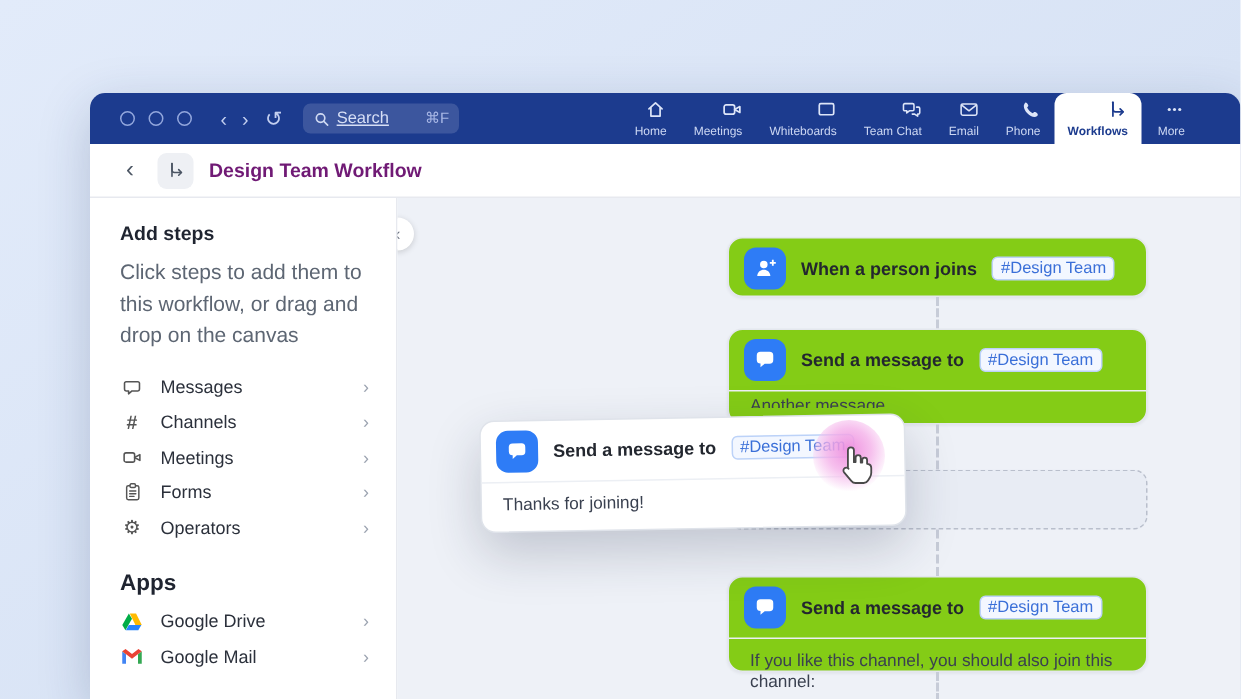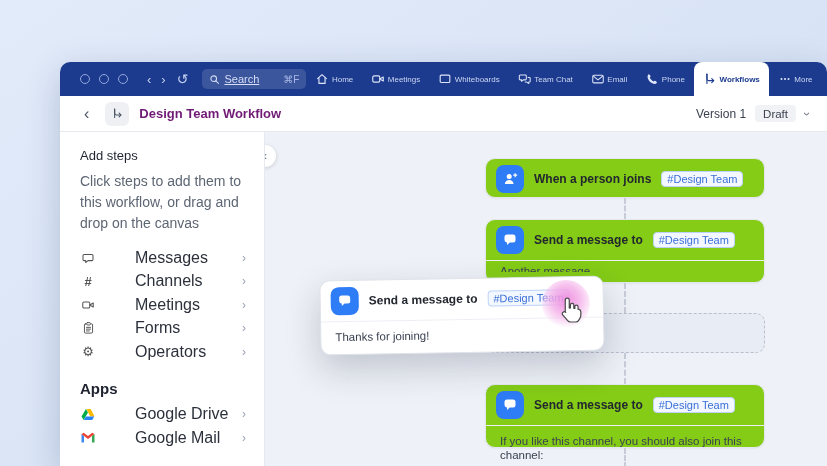--- a/index.html
+++ b/index.html
@@ -20,46 +20,46 @@
   .nav-left{display:flex;align-items:center;padding-left:20px;}
   .traffic{display:flex;gap:9px;margin-right:14px;}
   .dot{width:10px;height:10px;border:1.4px solid #8fa;border-color:#93a7dd;border-radius:50%;box-sizing:border-box;}
   .navchev{color:#c3cff0;font-size:13px;line-height:1;padding:0 5px;cursor:default;}
   .history{color:#c3cff0;font-size:14px;line-height:1;padding:0 6px;}
   .search{width:90px;height:20px;background:rgba(255,255,255,.14);border-radius:5px;
     display:flex;align-items:center;gap:4px;padding:0 7px;margin-left:8px;}
   .search-text{color:#d7dff6;font-size:11px;flex:1;text-decoration:underline;}
   .search-kbd{color:#a9b8e6;font-size:10px;}
   .nav-tabs{display:flex;height:34px;margin-left:auto;margin-right:28px;}
-  .tab{height:34px;display:flex;flex-direction:row;align-items:center;justify-content:center;
+  .tab{height:34px;display:flex;flex-direction:column;align-items:flex-end;justify-content:center;
     gap:2.5px;padding:0 9px;min-width:38px;box-sizing:border-box;}
   .tab .lbl{font-size:8px;color:#ccd7f3;white-space:nowrap;}
   .tab svg{display:block;}
   .tab.active{background:#ffffff;border-radius:8px 8px 0 0;}
   .tab.active .lbl{color:#1c3b8e;font-weight:bold;}
   
   .wfheader{flex:0 0 35px;background:#fff;border-bottom:1px solid #e7e9ef;
     display:flex;align-items:center;padding:0 18px;}
   .backchev{color:#4b5563;font-size:16px;line-height:1;padding:0 6px;}
   .wficon{width:24px;height:24px;background:#eef0f4;border-radius:6px;margin-left:10px;
     display:flex;align-items:center;justify-content:center;}
   .wftitle{font-size:13px;font-weight:bold;color:#701a75;margin-left:10px;}
   .hdr-right{margin-left:auto;display:flex;align-items:center;gap:9px;}
   .version{font-size:12px;color:#3c4250;}
   .draft{background:#f1f2f5;border-radius:4px;padding:2.5px 8px;font-size:11.5px;color:#3c4250;}
   .ddchev{color:#6b7280;font-size:12px;display:inline-block;transform:rotate(90deg);}
   
   .content{flex:1;display:flex;min-height:0;}
   .sidebar{width:205px;box-sizing:border-box;background:#fff;border-right:1px solid #e7e9ef;
     padding:16px 18px 0 20px;}
-  .sb-title{font-size:13px;font-weight:normal;color:#1f2430;margin:0 0 8px 0;}
+  .sb-title{font-size:13px;font-weight:bold;color:#1f2430;margin:0 0 8px 0;}
   .sb-desc{font-size:14px;color:#5d6673;line-height:1.5;margin:0 0 12px 0;}
   .sb-row{display:flex;align-items:center;gap:11px;height:23.5px;cursor:default;}
   .sb-ic{width:16px;display:flex;justify-content:center;align-items:center;color:#555;}
-  .sb-lbl{font-size:16px;color:#2b303b;margin-left:28px;}
+  .sb-lbl{font-size:12px;color:#2b303b;}
   .sb-chev{margin-left:auto;color:#9ba3b0;font-size:12px;}
   .sb-apps{font-size:15px;font-weight:bold;color:#1f2430;margin:16px 0 6px 0;}
   .hashglyph{font-size:13px;font-weight:bold;color:#555;}
   .gearglyph{font-size:13px;color:#555;line-height:1;}
   
   .canvas{flex:1;background:#eef1f7;position:relative;overflow:hidden;}
   .collapse-btn{position:absolute;left:-11px;top:13px;width:22px;height:22px;border-radius:50%;
     background:#fff;box-shadow:0 1px 4px rgba(0,0,0,.16);display:flex;align-items:center;
     justify-content:center;color:#6b7280;font-size:12px;z-index:5;}
   .card{position:absolute;width:280px;background:#84cc16;border:1px solid #e4e7ee;border-radius:10px;
@@ -171,25 +171,20 @@
   <div class="wfheader">
     <span class="backchev">‹</span>
     <span class="wficon">
       <svg width="13" height="13" viewBox="0 0 16 16" fill="none" stroke="#4b5563" stroke-width="1.3" stroke-linecap="round" stroke-linejoin="round">
           <path d="M4.5 2.5v5.3a2 2 0 0 0 2 2H12"></path>
           <path d="M4.5 2.5v10.5"></path>
           <path d="M10 7.5l2.3 2.3L10 12.1"></path>
         </svg>
     </span>
     <span class="wftitle">Design Team Workflow</span>
-    <div class="hdr-right">
-      <span class="version">Version 1</span>
-      <span class="draft">Draft</span>
-      <span class="ddchev">›</span>
-    </div>
   </div>
 
   <div class="content">
 
     <div class="sidebar">
       <p class="sb-title">Add steps</p>
       <p class="sb-desc">Click steps to add them to this workflow, or drag and drop on the canvas</p>
 
       <div class="sb-row">
         <span class="sb-ic">

